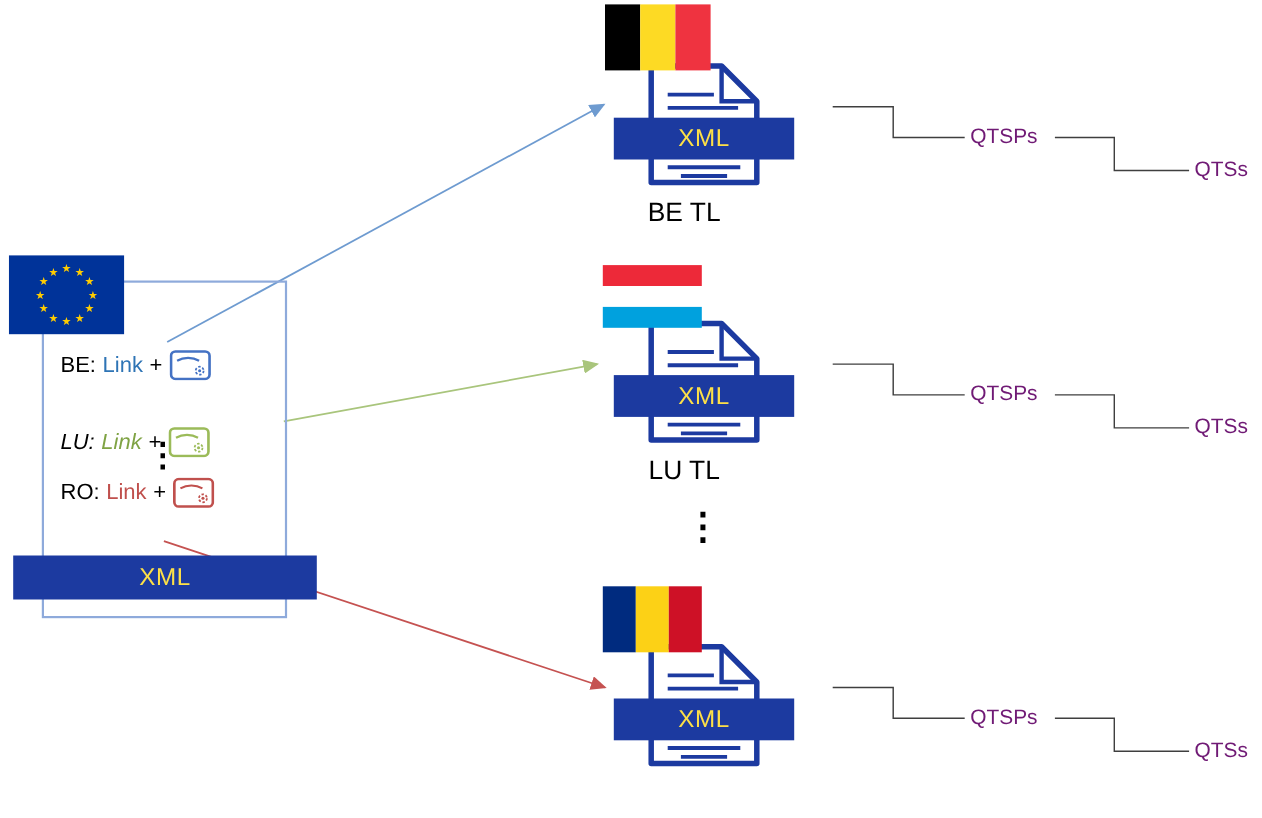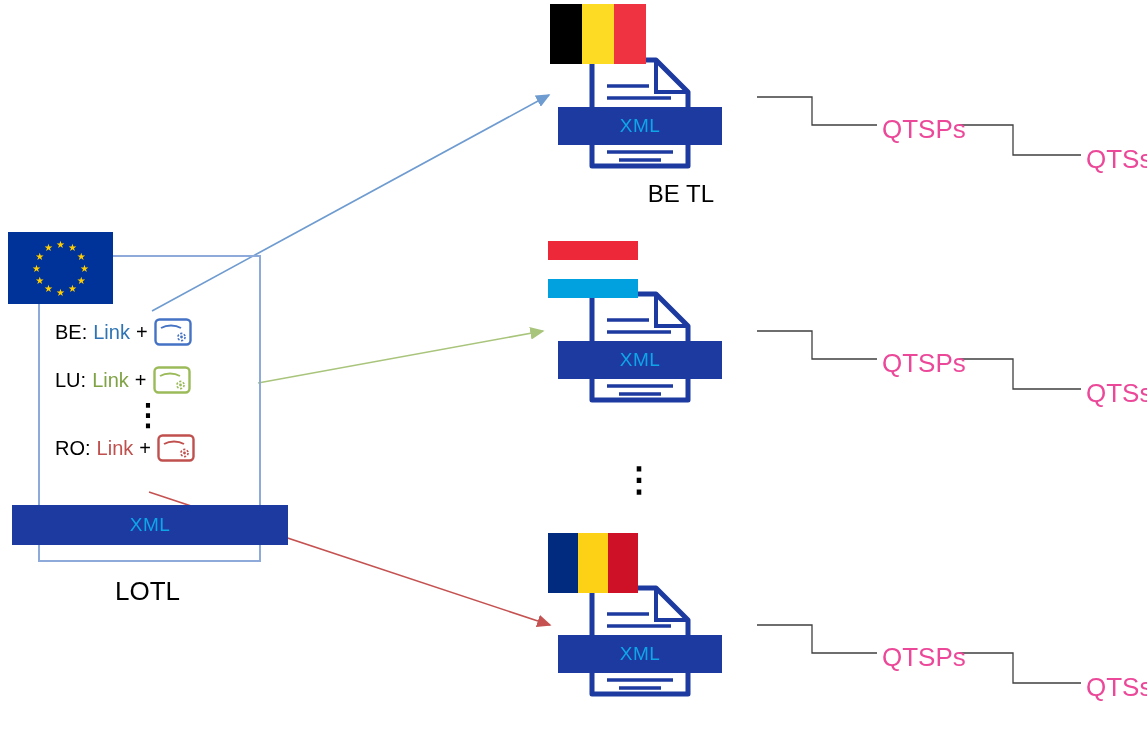--- a/index.html
+++ b/index.html
@@ -6,45 +6,45 @@
   #canvas {
     position:relative; width:1147px; height:744px; background:#ffffff;
     font-family:"Liberation Sans", sans-serif; overflow:hidden; color:#111;
   }
   #overlay { position:absolute; left:0; top:0; width:1147px; height:744px; pointer-events:none; }
 
   
   .lotl-box { position:absolute; left:38px; top:255px; width:219px; height:303px; border:2px solid #8EAADB; background:transparent; }
   .eu-flag { position:absolute; left:8px; top:232px; width:105px; height:72px; }
   .lotl-entry { position:absolute; left:55px; height:32px; display:flex; align-items:center; gap:6px; font-size:20px; color:#000; white-space:nowrap; }
-  .entry-be { top:316px; } .entry-lu { top:364px; } .entry-ro { top:432px; }
+  .entry-be { top:316px; } .entry-lu { top:386px;font-style:italic; } .entry-ro { top:432px; }
   .link-be { color:#2E74B5; cursor:pointer; }
   .link-lu { color:#7FA344; cursor:pointer; }
   .link-ro { color:#C0504D; cursor:pointer; }
   .cert-icon { width:38px; height:28px; display:block; }
   .lotl-ellipsis { position:absolute; left:133px; top:400px; font-size:30px; font-weight:700; color:#000; line-height:1; }
-  .banner { position:absolute; background:#1C3AA0; color:#0ea5e9; display:flex; align-items:center; justify-content:center; font-size:19px; letter-spacing:0.5px; }
+  .banner { position:absolute; background:#1C3AA0; color:#fde047; display:flex; align-items:center; justify-content:center; font-size:22px; letter-spacing:0.5px; }
   .lotl-xml { left:12px; top:505px; width:276px; height:40px; }
   .lotl-label { position:absolute; left:38px; top:576px; width:219px; text-align:center; font-size:26px; color:#000; }
 
   
   .flag { position:absolute; display:flex; }
   .flag-be { left:550px; top:4px;   width:96px; height:60px; flex-direction:row; }
   .flag-lu { left:548px; top:241px; width:90px; height:57px; flex-direction:column; }
   .flag-ro { left:548px; top:533px; width:90px; height:60px; flex-direction:row; }
   .stripe { flex:1; }
   .doc { position:absolute; left:583px; width:114px; height:114px; }
   .doc-be { top:56px; } .doc-lu { top:290px; } .doc-ro { top:584px; }
   .tl-xml { left:558px; width:164px; height:38px; }
   .xml-be { top:107px; } .xml-lu { top:341px; } .xml-ro { top:635px; }
-  .tl-label { position:absolute; left:574px; width:140px; text-align:right; font-size:24px; color:#000; }
+  .tl-label { position:absolute; left:552px; width:140px; text-align:center; font-size:24px; color:#000; }
   .label-be { top:180px; } .label-lu { top:414px; } .label-ro { top:708px; }
   .tl-ellipsis { position:absolute; left:622px; top:462px; font-size:34px; font-weight:700; color:#000; line-height:1; }
 
-  .qtext { position:absolute; font-size:26px; color:#ec4899; white-space:nowrap; }
+  .qtext { position:absolute; font-size:19px; color:#701a75; white-space:nowrap; }
   .qtsps-be { left:882px; top:114px; } .qtss-be { left:1086px; top:144px; }
   .qtsps-lu { left:882px; top:348px; } .qtss-lu { left:1086px; top:378px; }
   .qtsps-ro { left:882px; top:642px; } .qtss-ro { left:1086px; top:672px; }
 </style>
 </head>
 <body>
 
 <div id="canvas">
 
   <svg id="overlay">
@@ -128,21 +128,20 @@
     <span>+</span>
     <svg class="cert-icon" viewBox="0 0 38 28">
       <rect x="1.5" y="1.5" width="35" height="25" rx="4" fill="none" stroke="#C0504D" stroke-width="2.4"></rect>
       <path d="M7,10 C 13,6.5 21,6.5 27,10" fill="none" stroke="#C0504D" stroke-width="2"></path>
       <circle cx="27.5" cy="19" r="3.6" fill="none" stroke="#C0504D" stroke-width="1.6" stroke-dasharray="2.2,1.6"></circle>
       <circle cx="27.5" cy="19" r="1.4" fill="#C0504D"></circle>
     </svg>
   </div>
 
   <div class="banner lotl-xml">XML</div>
-  <div class="lotl-label">LOTL</div>
 
   <svg class="doc doc-be" viewBox="0 0 114 114">
     <path d="M9,4 H73 L105,36 V110 H9 Z" fill="#ffffff" stroke="#1C3AA0" stroke-width="5" stroke-linejoin="round"></path>
     <path d="M73,4 V36 H105" fill="none" stroke="#1C3AA0" stroke-width="4"></path>
     <line x1="24" y1="30" x2="66" y2="30" stroke="#1C3AA0" stroke-width="3.5"></line>
     <line x1="24" y1="42" x2="88" y2="42" stroke="#1C3AA0" stroke-width="3.5"></line>
     <line x1="24" y1="96" x2="90" y2="96" stroke="#1C3AA0" stroke-width="3.5"></line>
     <line x1="36" y1="104" x2="78" y2="104" stroke="#1C3AA0" stroke-width="3.5"></line>
   </svg>
   <div class="flag flag-be">
@@ -162,20 +161,21 @@
     <line x1="24" y1="42" x2="88" y2="42" stroke="#1C3AA0" stroke-width="3.5"></line>
     <line x1="24" y1="96" x2="90" y2="96" stroke="#1C3AA0" stroke-width="3.5"></line>
     <line x1="36" y1="104" x2="78" y2="104" stroke="#1C3AA0" stroke-width="3.5"></line>
   </svg>
   <div class="flag flag-lu">
     <div class="stripe" style="background:#ED2939"></div>
     <div class="stripe" style="background:#FFFFFF"></div>
     <div class="stripe" style="background:#00A1DE"></div>
   </div>
   <div class="banner tl-xml xml-lu">XML</div>
+  <div class="tl-label label-lu">LU TL</div>
   <div class="qtext qtsps-lu">QTSPs</div>
   <div class="qtext qtss-lu">QTSs</div>
 
   <div class="tl-ellipsis">⋮</div>
 
   <svg class="doc doc-ro" viewBox="0 0 114 114">
     <path d="M9,4 H73 L105,36 V110 H9 Z" fill="#ffffff" stroke="#1C3AA0" stroke-width="5" stroke-linejoin="round"></path>
     <path d="M73,4 V36 H105" fill="none" stroke="#1C3AA0" stroke-width="4"></path>
     <line x1="24" y1="30" x2="66" y2="30" stroke="#1C3AA0" stroke-width="3.5"></line>
     <line x1="24" y1="42" x2="88" y2="42" stroke="#1C3AA0" stroke-width="3.5"></line>

